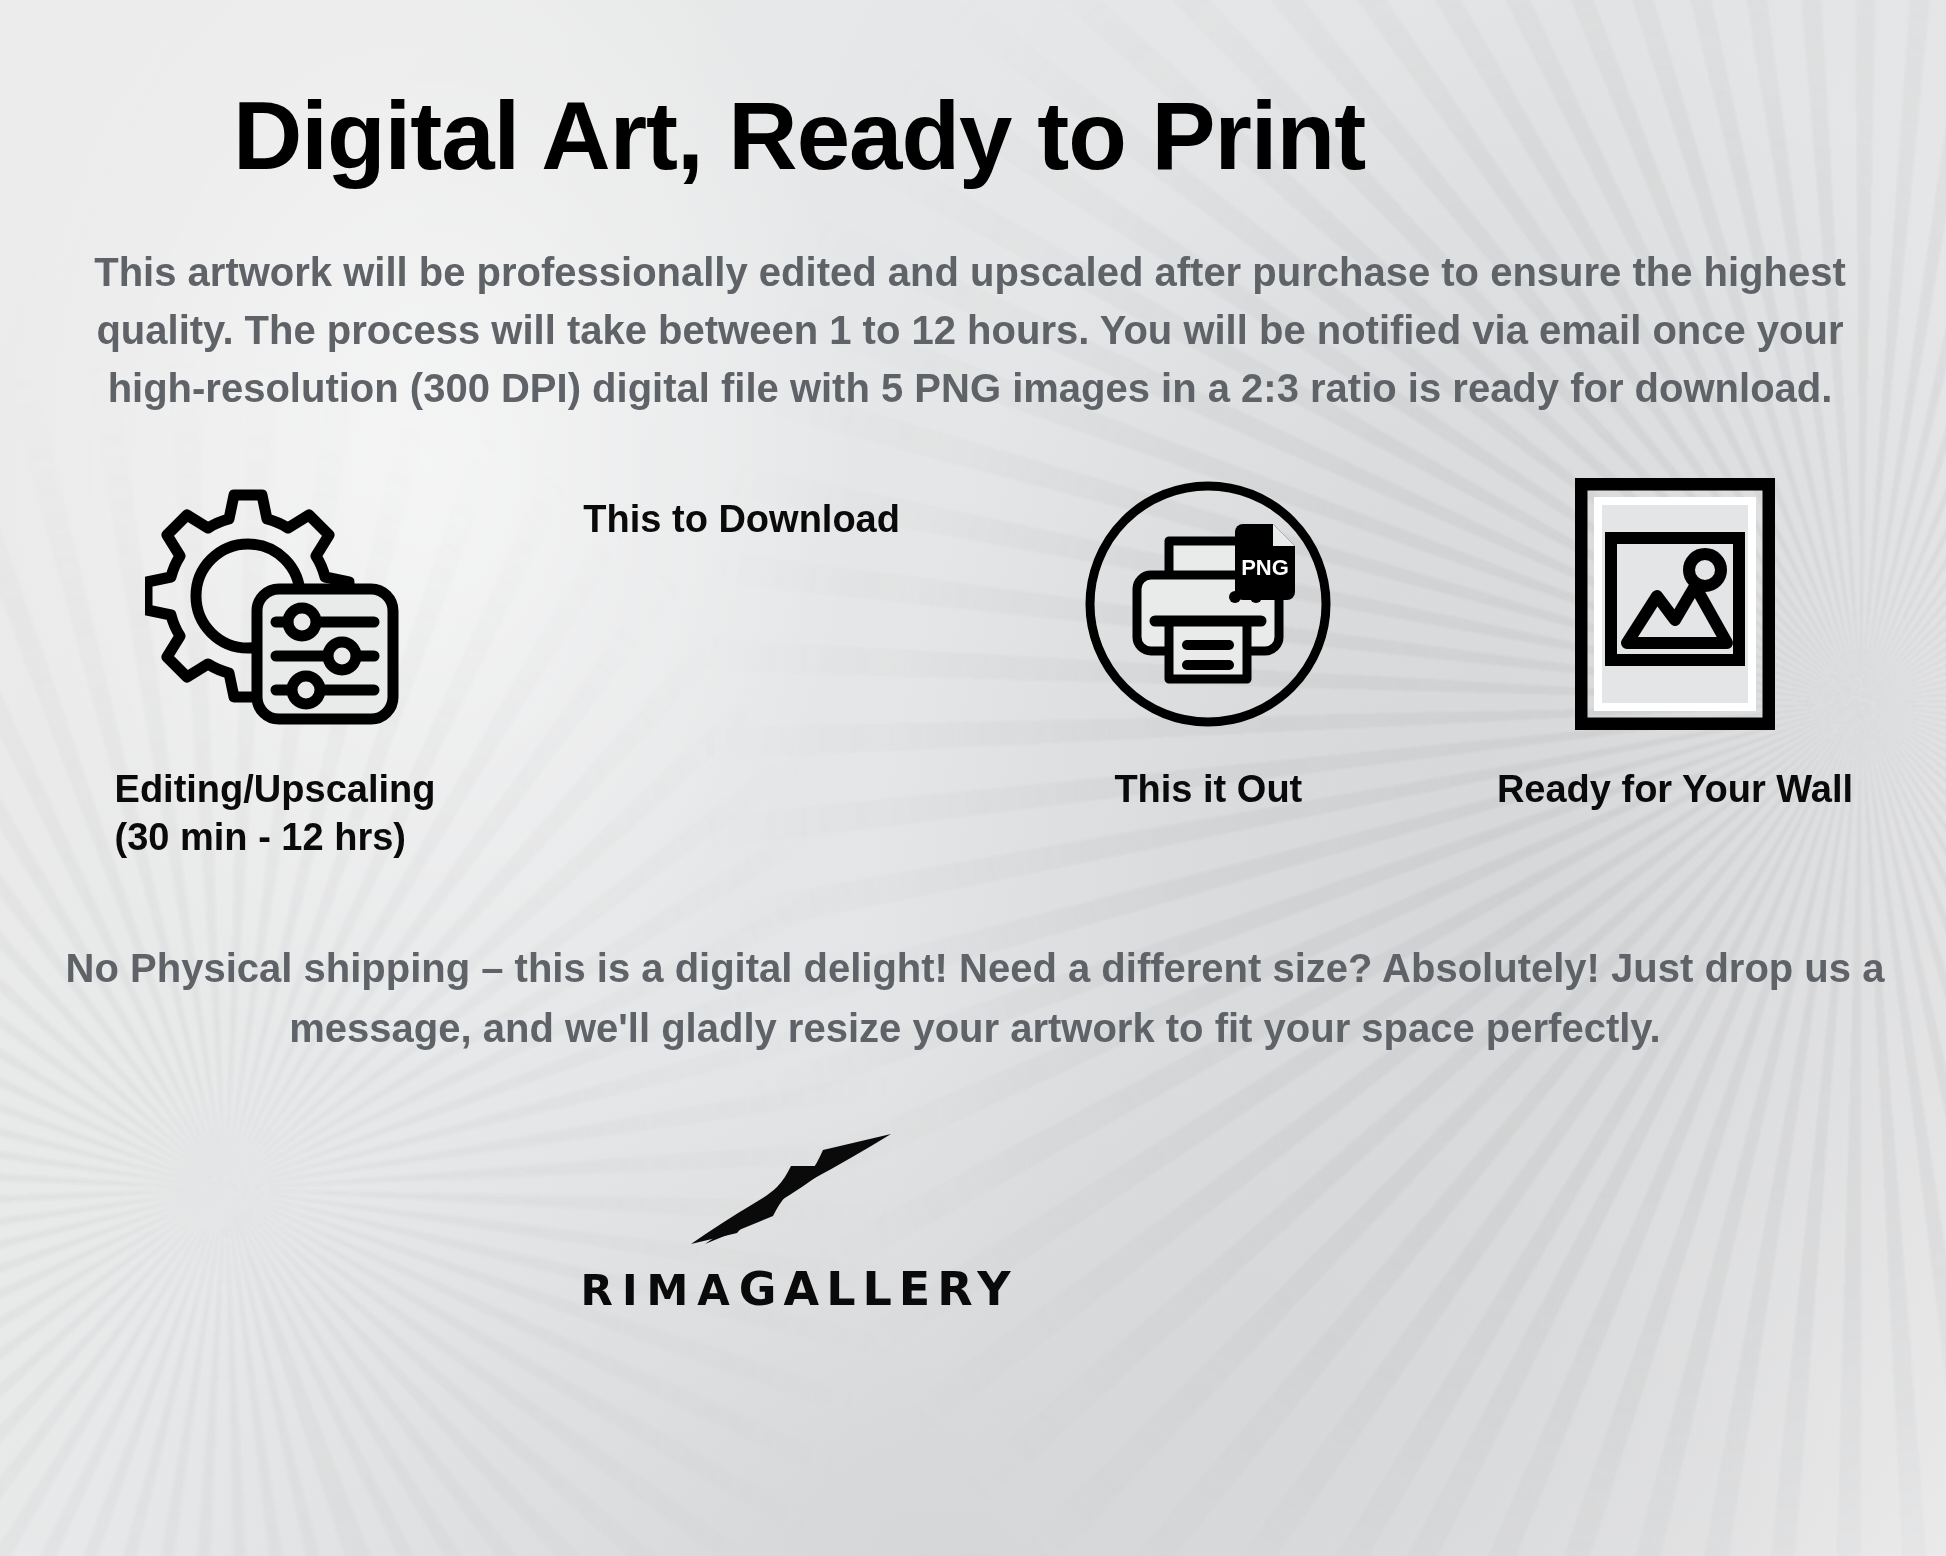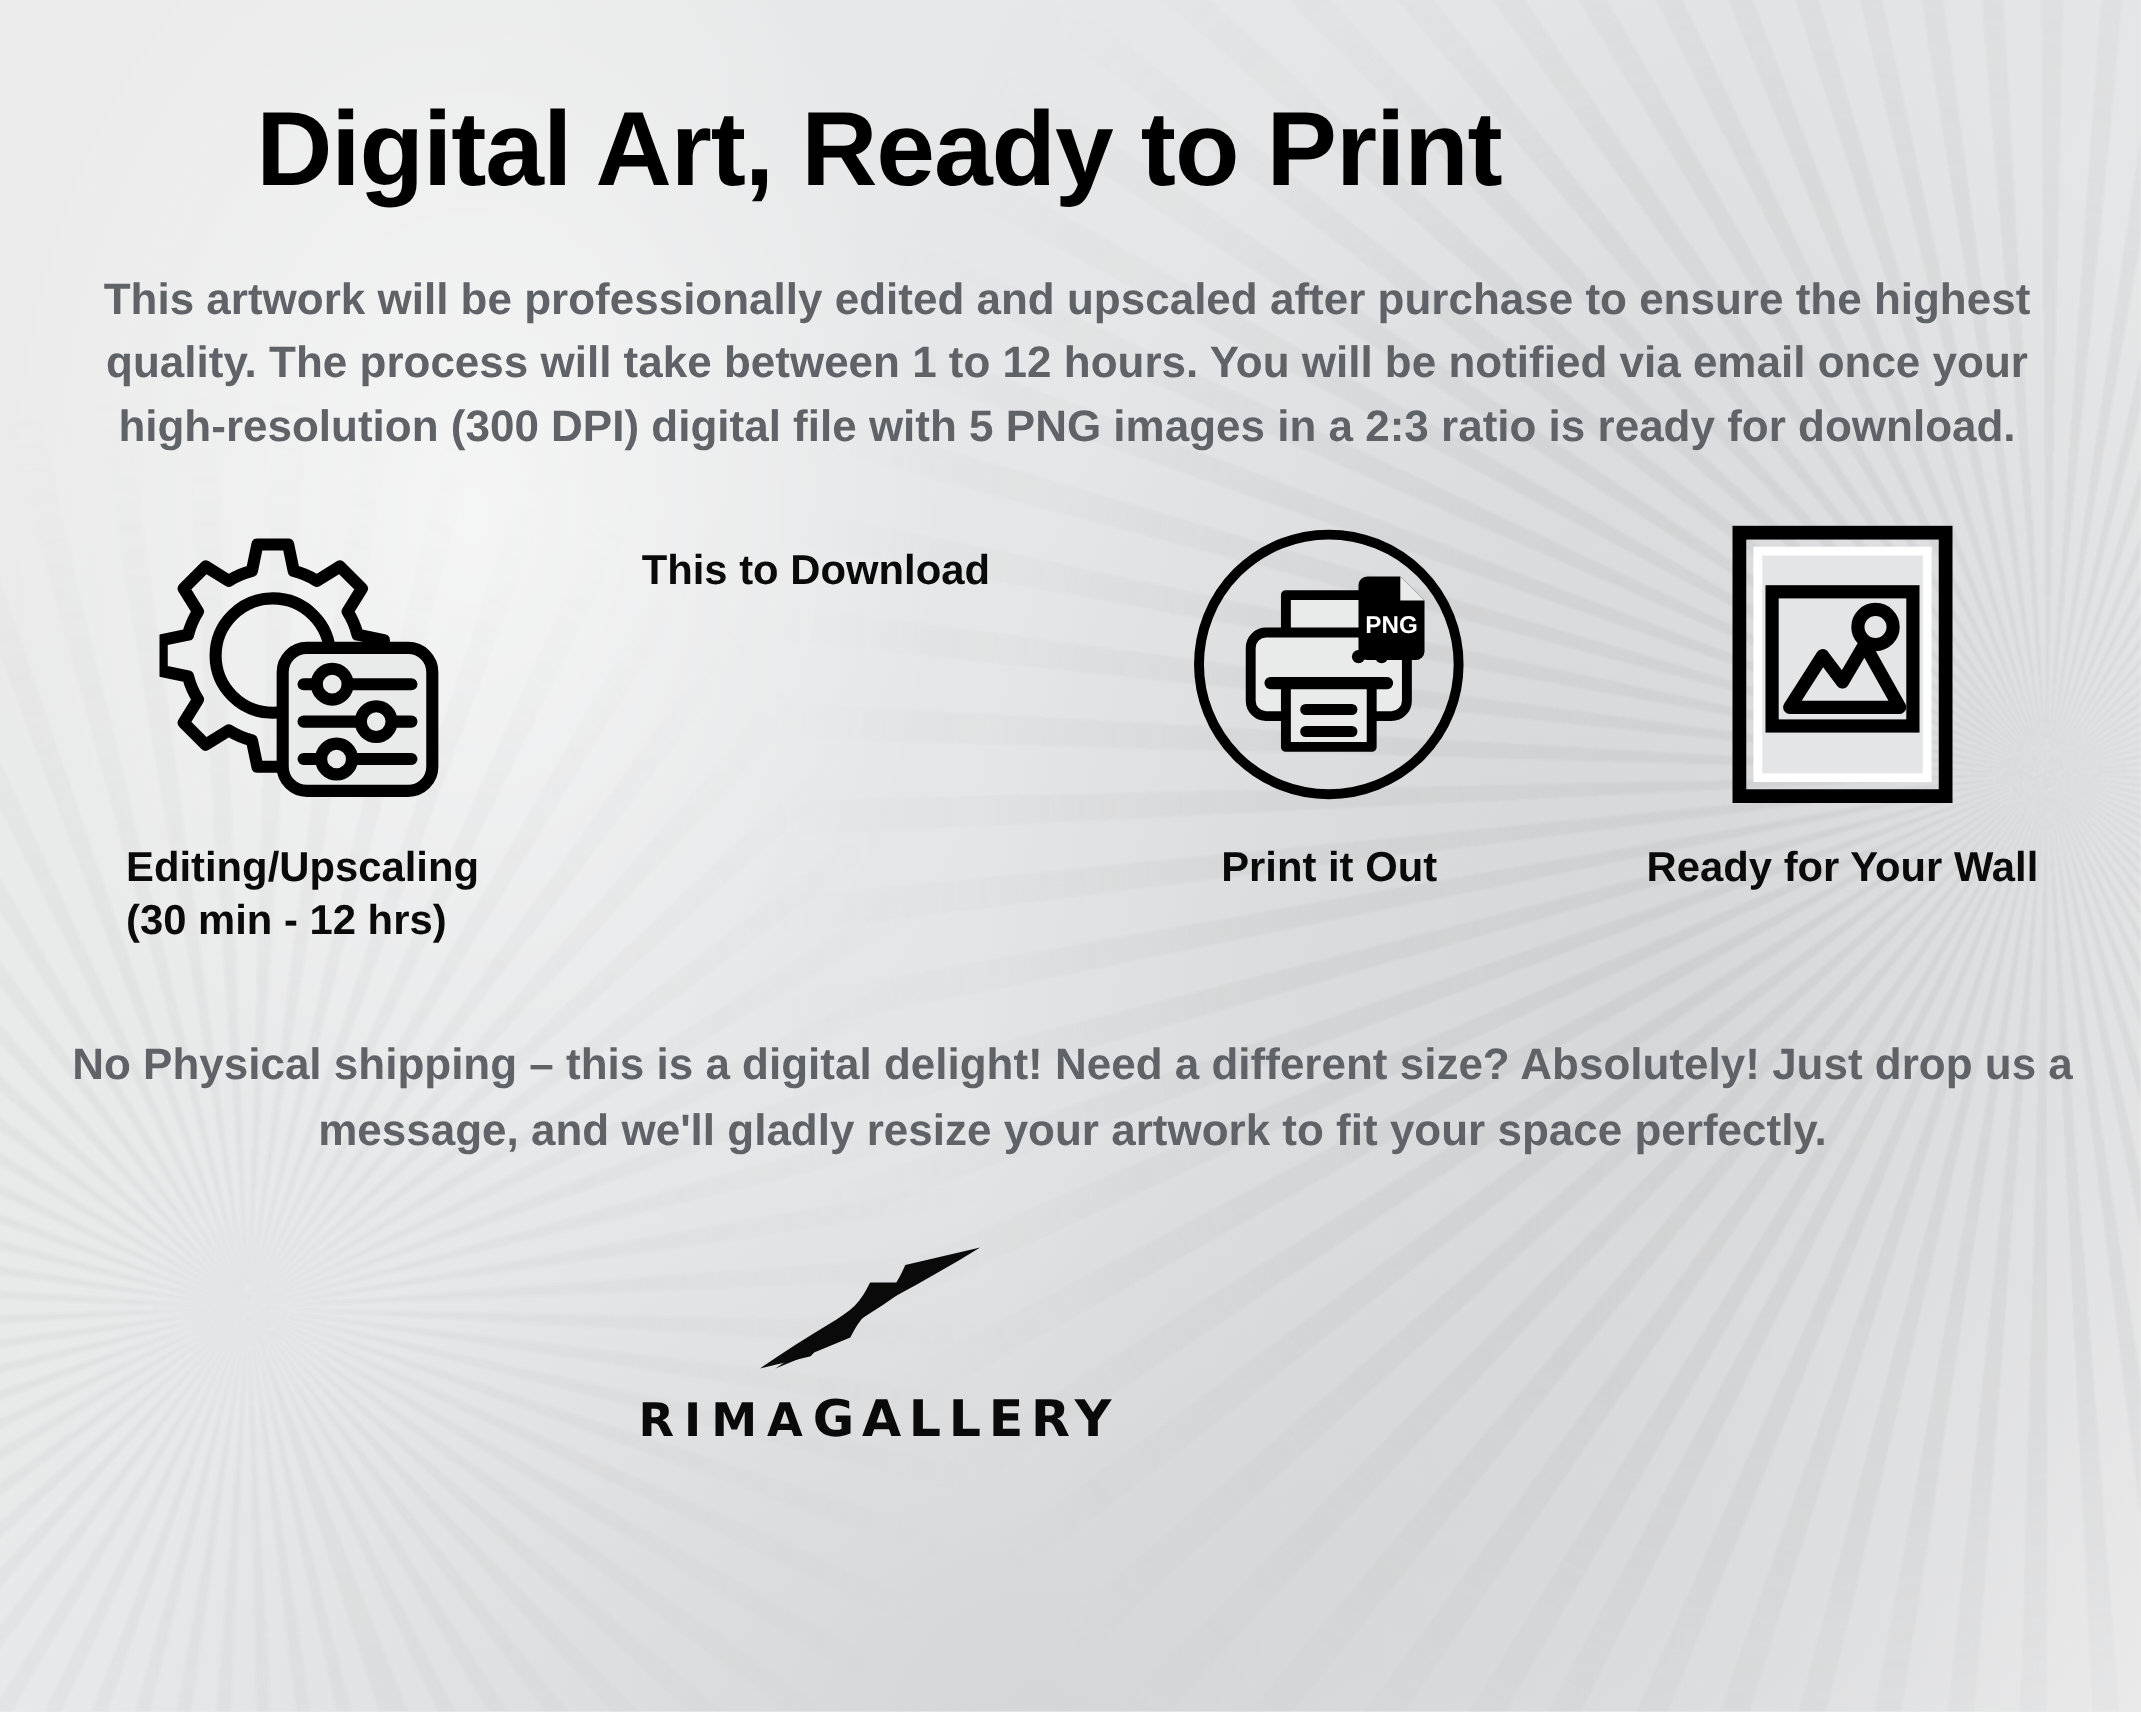--- a/index.html
+++ b/index.html
@@ -212,21 +212,21 @@
           <line x1="104" y1="186" x2="146" y2="186" stroke-width="10"></line>
 
           <g stroke="none">
             <path d="M160 45 h30 l22 22 v46 a8 8 0 0 1 -8 8 h-44 a8 8 0 0 1 -8 -8
                      v-60 a8 8 0 0 1 8 -8 z" fill="#000"></path>
             <path d="M190 45 l22 22 h-22 z" fill="#e9eaea"></path>
             <text x="182" y="96" text-anchor="middle" font-family="'Liberation Sans', sans-serif" font-size="22" font-weight="700" fill="#ffffff">PNG</text>
           </g>
         </svg>
       </div>
-      <div class="feature-label">Print it Out</div>
+      <div class="feature-label">This it Out</div>
     </div>
 
     <div class="feature">
       <div class="feature-art">
         <svg width="200" height="252" viewBox="0 0 200 252" fill="none">
 
           <rect x="6" y="6" width="188" height="240" fill="none" stroke="#000" stroke-width="13"></rect>
 
           <rect x="19" y="19" width="162" height="214" fill="#ffffff"></rect>
           <rect x="27" y="27" width="146" height="198" fill="#e4e5e6"></rect>

